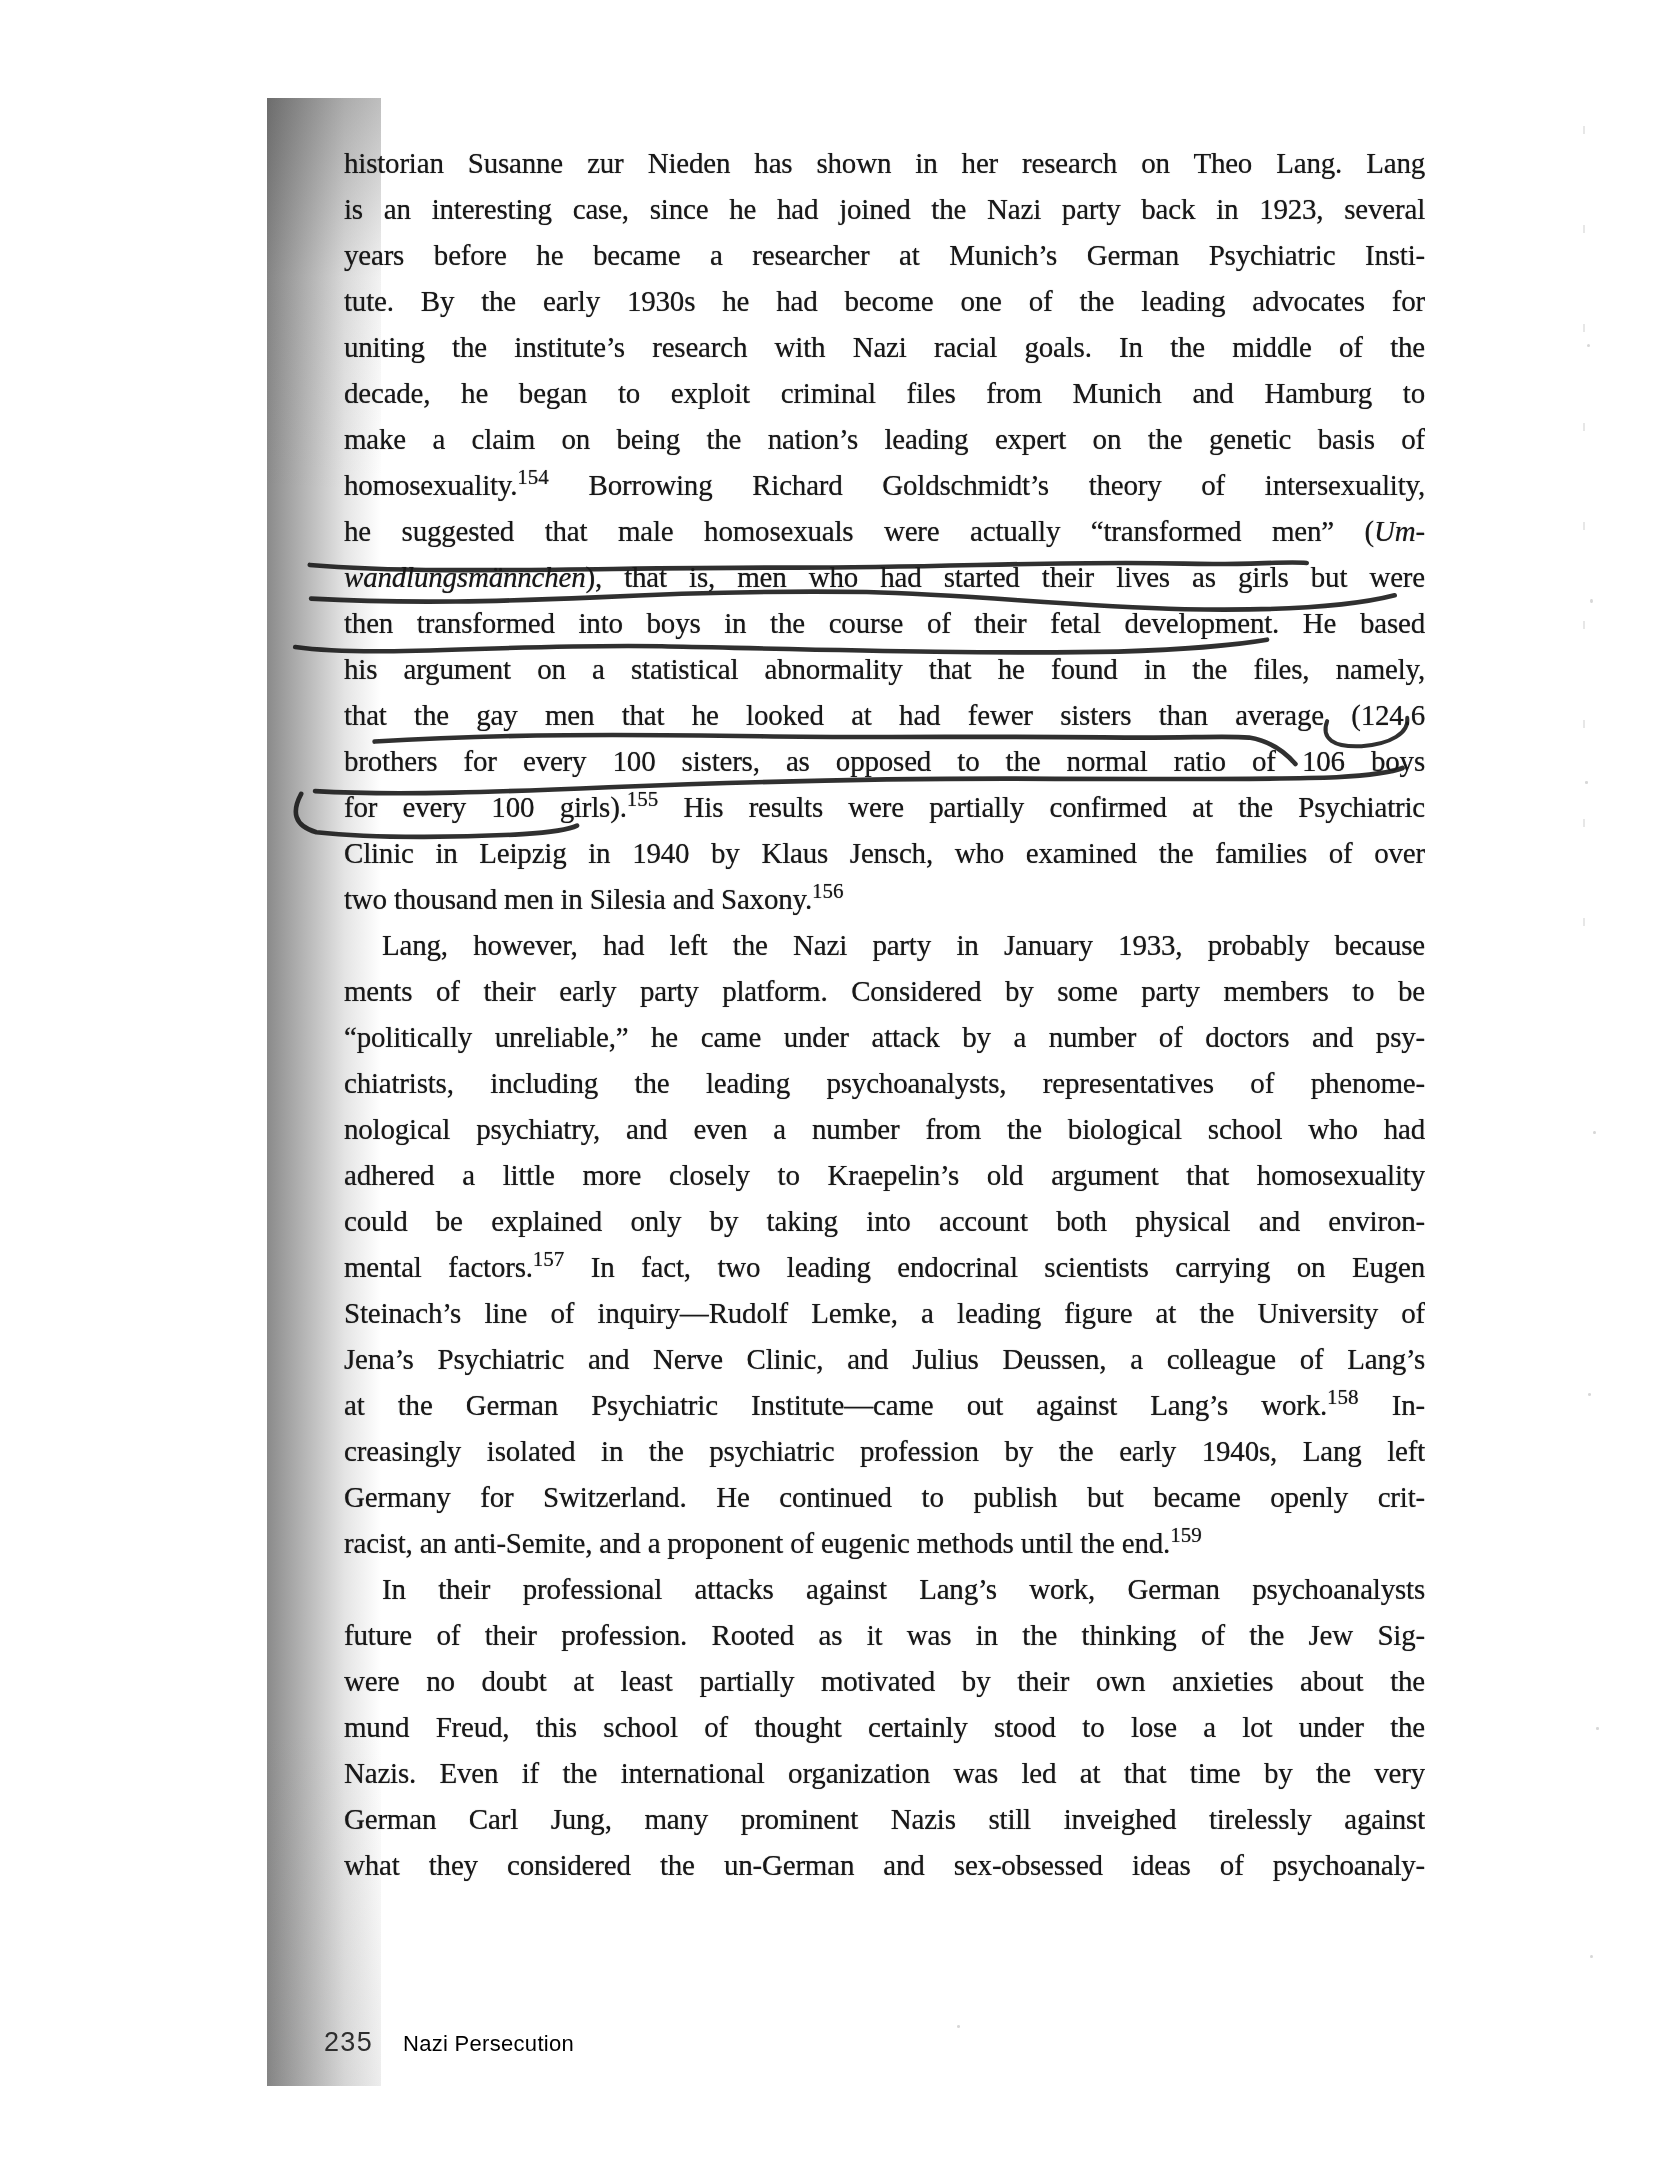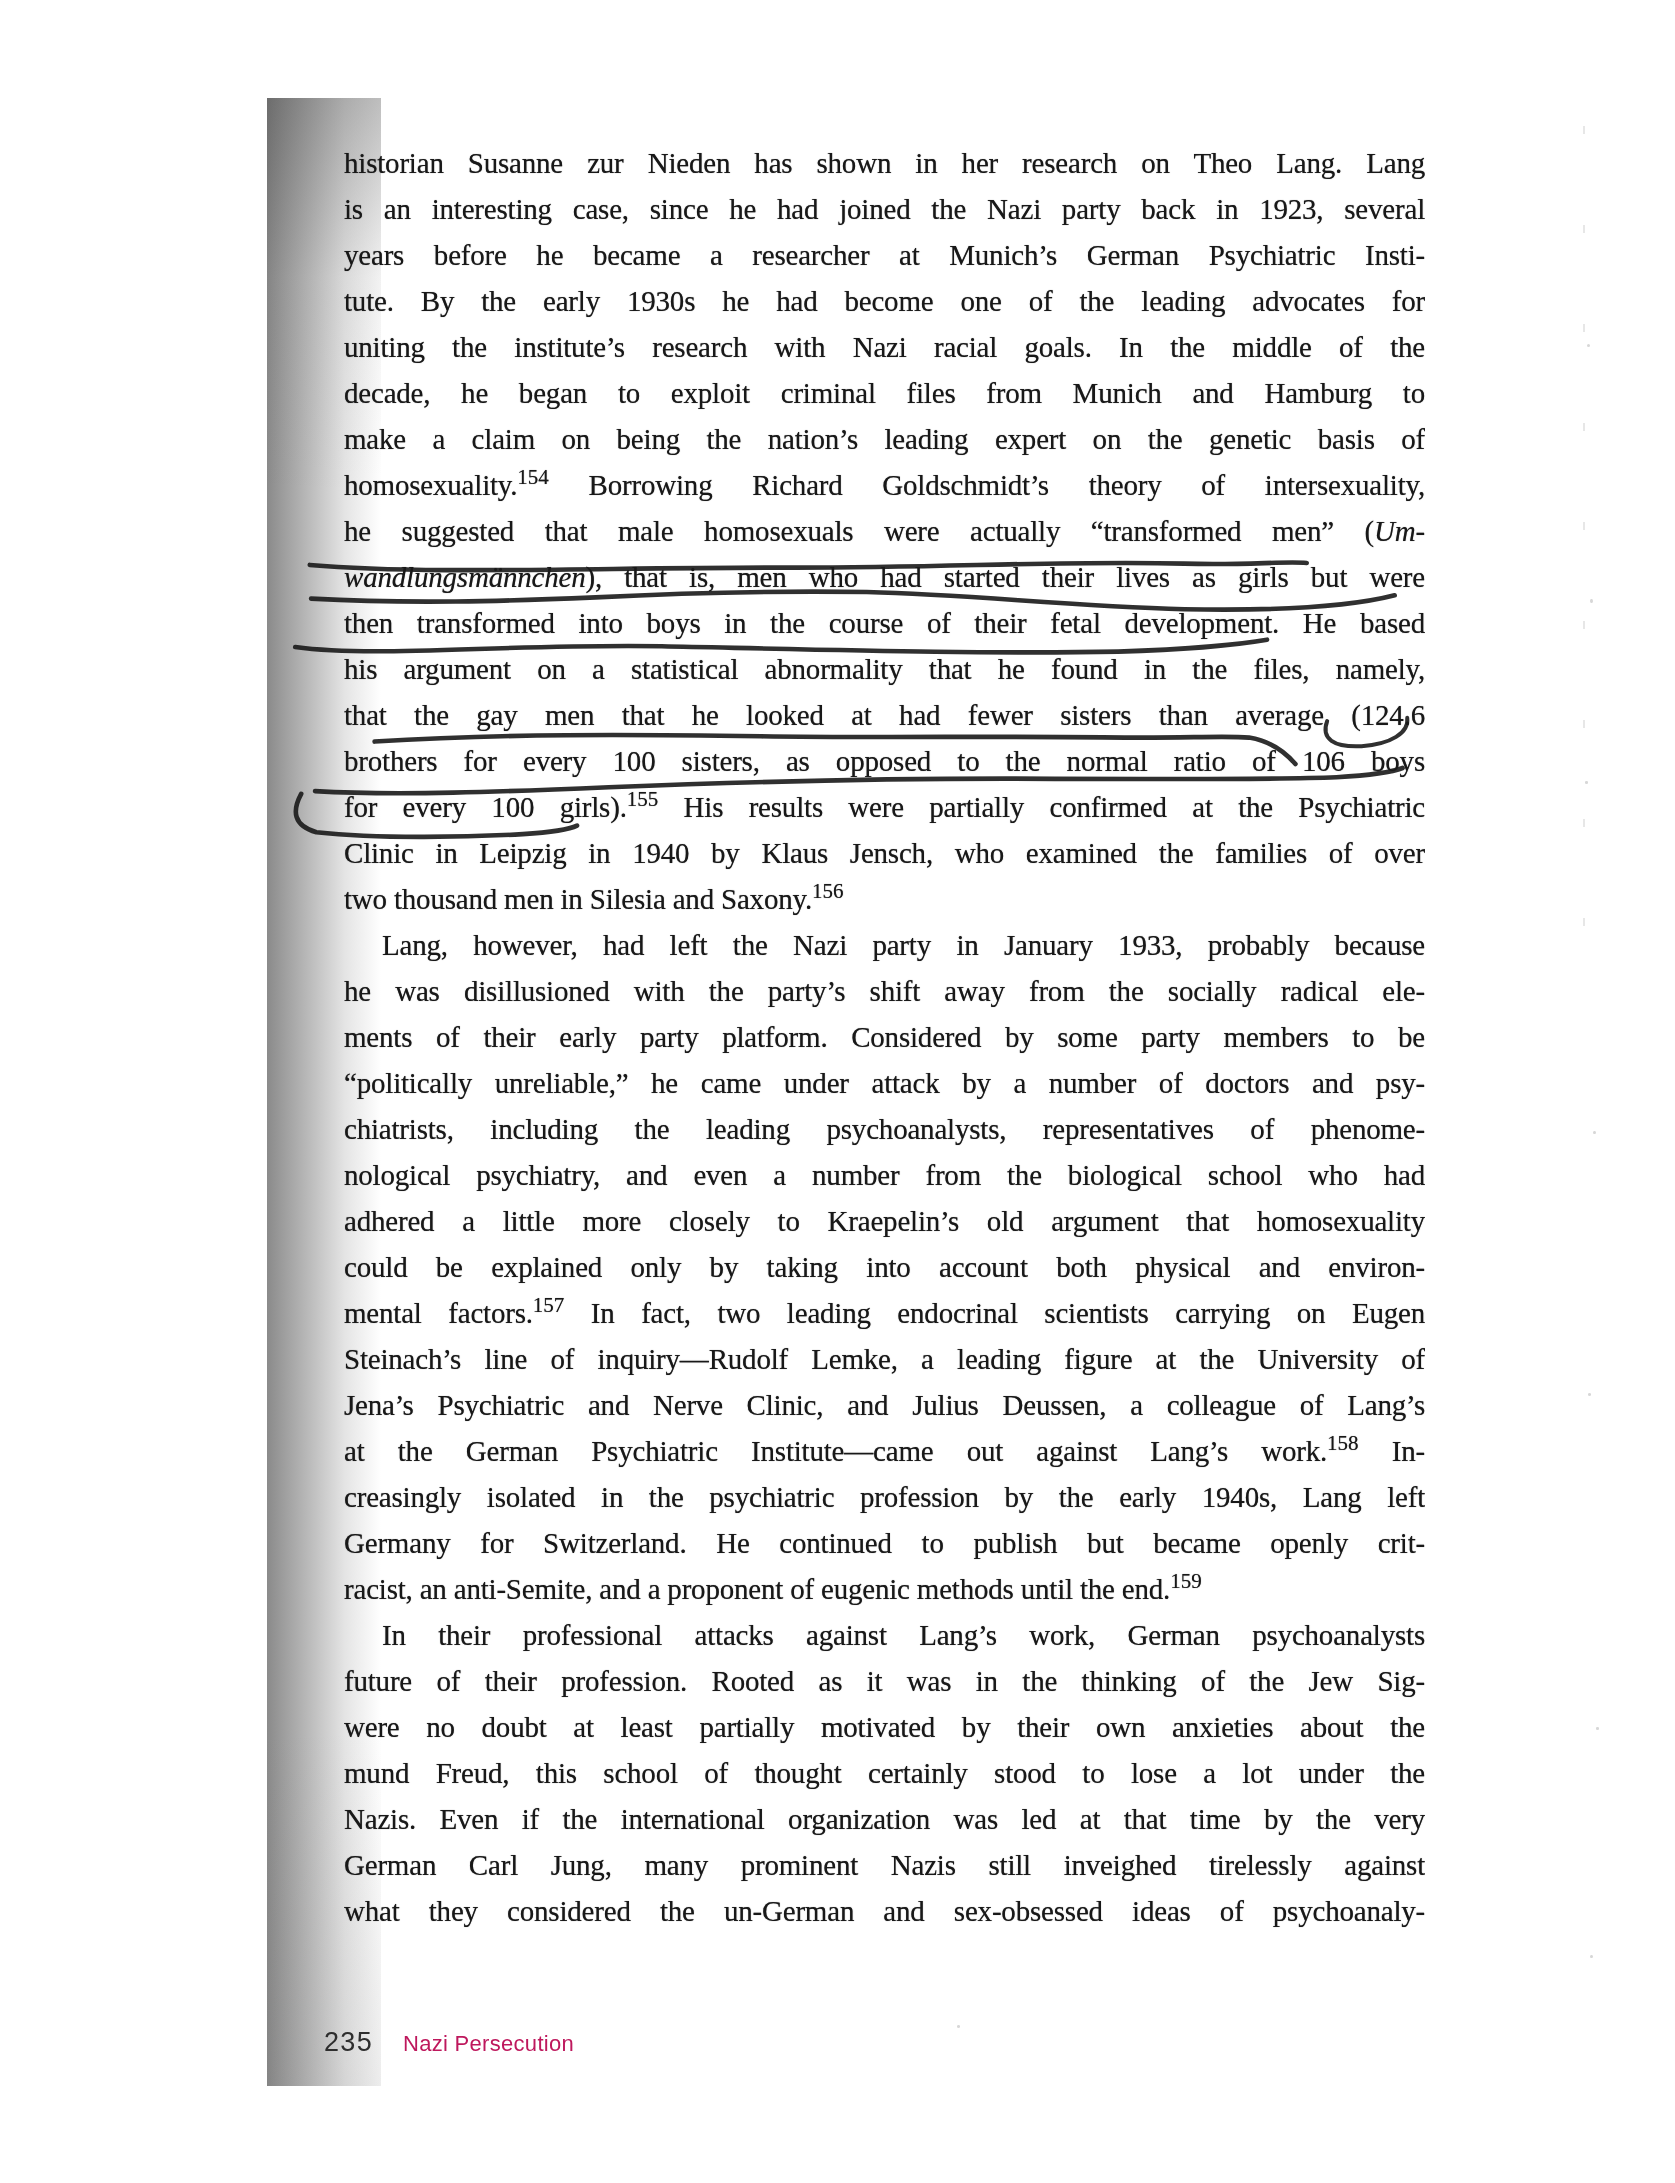--- a/index.html
+++ b/index.html
@@ -20,21 +20,21 @@
   .seg.i{font-style:italic;}
   .seg.sup{font-size:21px;vertical-align:super;line-height:0;letter-spacing:0;}
   
   .ink{position:absolute;left:0;top:0;width:1676px;height:2183px;pointer-events:none;filter:blur(0.2px);}
   .ink path{fill:none;stroke:#1a1a1a;stroke-width:7;stroke-linecap:round;opacity:0.9;}
   .ink path.thin{stroke-width:6;}
   
   .footer{position:absolute;left:324px;top:2027px;font-family:"Liberation Sans", sans-serif;
           color:#2e2e2e;filter:blur(0.2px);white-space:nowrap;}
   .page-num{font-weight:normal;font-size:27px;letter-spacing:1.3px;}
-  .running-title{font-size:22px;margin-left:30px;color:#be185d;letter-spacing:0.3px;}
+  .running-title{font-size:22px;margin-left:30px;color:#000000;letter-spacing:0.3px;}
   
   .artifact-line{position:absolute;left:1583px;top:126px;width:2px;height:873px;opacity:0.55;
     background:repeating-linear-gradient(to bottom, rgba(130,130,130,0.35) 0 8px, rgba(130,130,130,0) 8px 99px);}
   .speck{position:absolute;background:#8d8d8d;opacity:0.35;border-radius:50%;}
 </style>
 </head>
 <body>
 
 <div class="canvas">
 
@@ -52,21 +52,20 @@
       <div class="line"><span class="seg">he suggested that male homosexuals were actually “transformed men” (</span><span class="seg i">Um-</span></div>
       <div class="line"><span class="seg i">wandlungsmännchen</span><span class="seg">), that is, men who had started their lives as girls but were</span></div>
       <div class="line"><span class="seg">then transformed into boys in the course of their fetal development. He based</span></div>
       <div class="line"><span class="seg">his argument on a statistical abnormality that he found in the files, namely,</span></div>
       <div class="line"><span class="seg">that the gay men that he looked at had fewer sisters than average (124.6</span></div>
       <div class="line"><span class="seg">brothers for every 100 sisters, as opposed to the normal ratio of 106 boys</span></div>
       <div class="line"><span class="seg">for every 100 girls).</span><span class="seg sup">155</span><span class="seg"> His results were partially confirmed at the Psychiatric</span></div>
       <div class="line"><span class="seg">Clinic in Leipzig in 1940 by Klaus Jensch, who examined the families of over</span></div>
       <div class="line noj"><span class="seg">two thousand men in Silesia and Saxony.</span><span class="seg sup">156</span></div>
       <div class="line indent"><span class="seg">Lang, however, had left the Nazi party in January 1933, probably because</span></div>
-      <div class="line"><span class="seg">he was disillusioned with the party’s shift away from the socially radical ele-</span></div>
       <div class="line"><span class="seg">ments of their early party platform. Considered by some party members to be</span></div>
       <div class="line"><span class="seg">“politically unreliable,” he came under attack by a number of doctors and psy-</span></div>
       <div class="line"><span class="seg">chiatrists, including the leading psychoanalysts, representatives of phenome-</span></div>
       <div class="line"><span class="seg">nological psychiatry, and even a number from the biological school who had</span></div>
       <div class="line"><span class="seg">adhered a little more closely to Kraepelin’s old argument that homosexuality</span></div>
       <div class="line"><span class="seg">could be explained only by taking into account both physical and environ-</span></div>
       <div class="line"><span class="seg">mental factors.</span><span class="seg sup">157</span><span class="seg"> In fact, two leading endocrinal scientists carrying on Eugen</span></div>
       <div class="line"><span class="seg">Steinach’s line of inquiry—Rudolf Lemke, a leading figure at the University of</span></div>
       <div class="line"><span class="seg">Jena’s Psychiatric and Nerve Clinic, and Julius Deussen, a colleague of Lang’s</span></div>
       <div class="line"><span class="seg">at the German Psychiatric Institute—came out against Lang’s work.</span><span class="seg sup">158</span><span class="seg"> In-</span></div>

